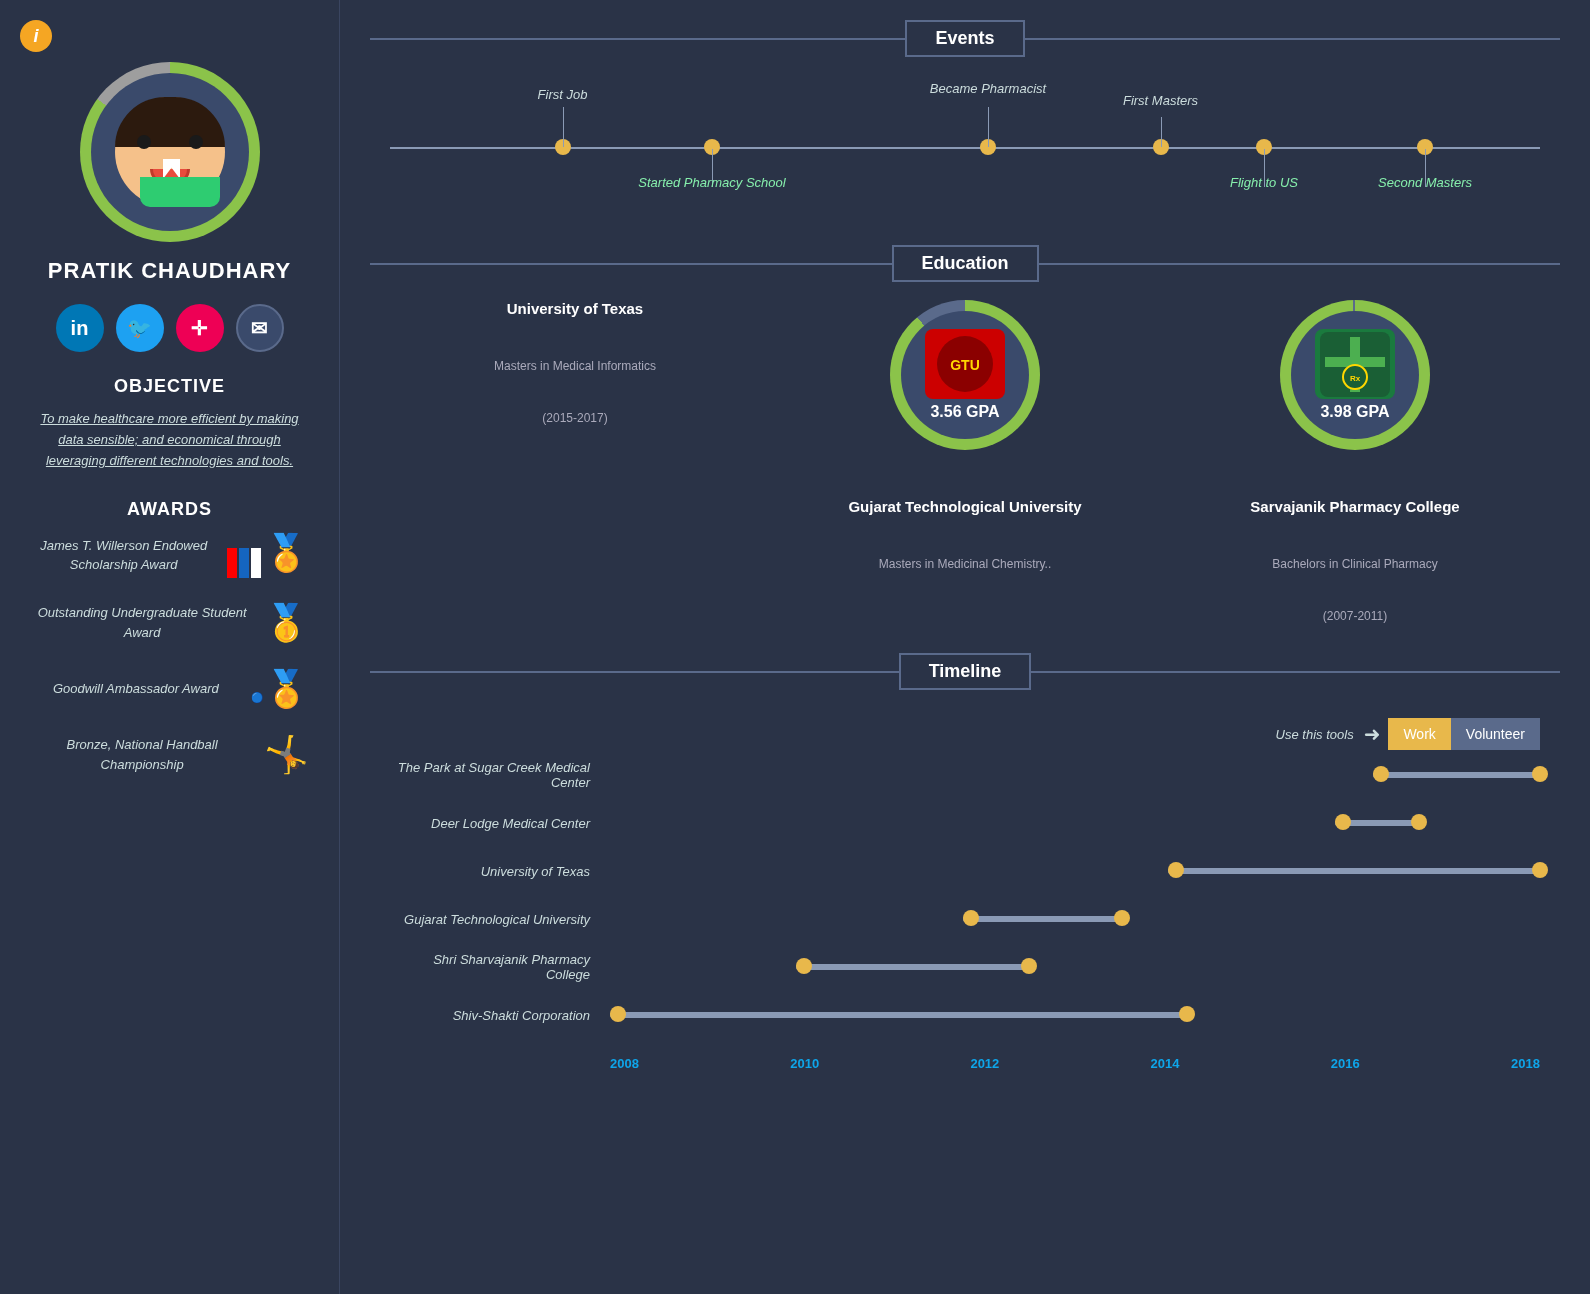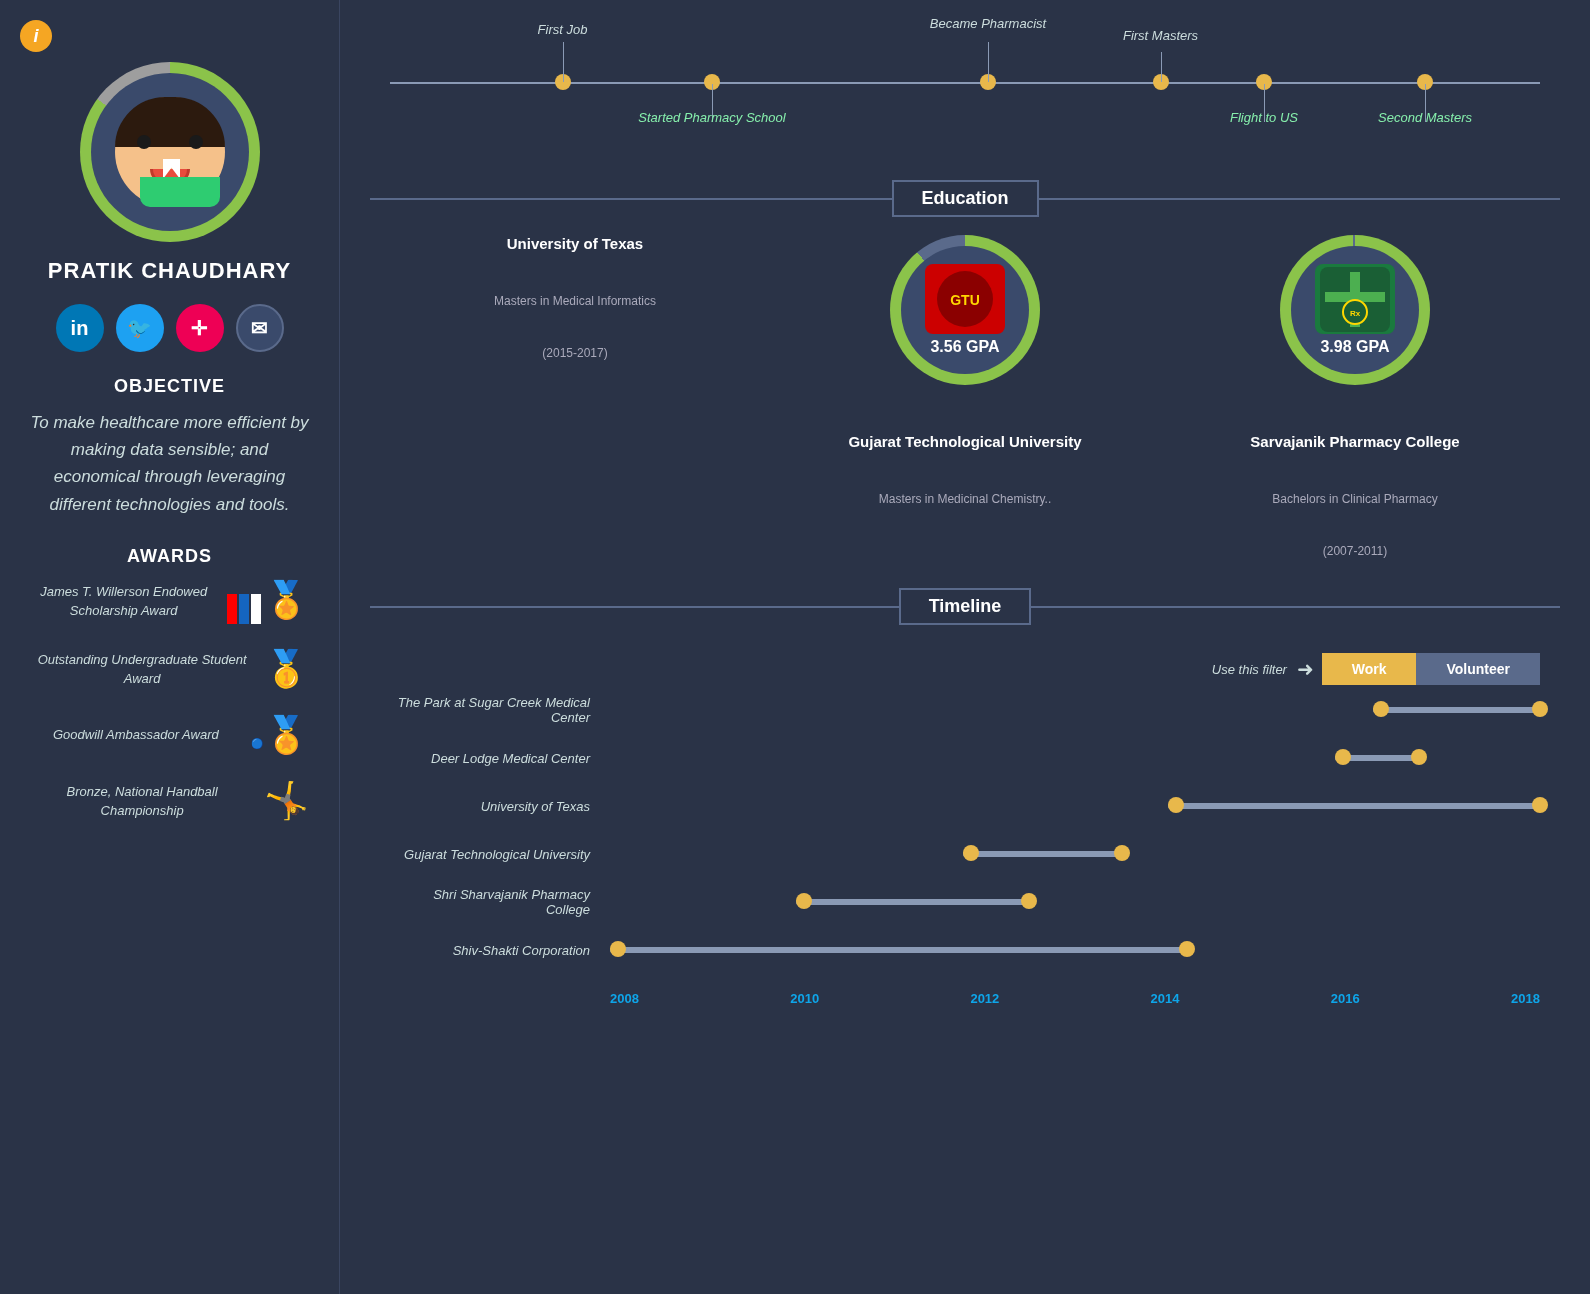--- a/index.html
+++ b/index.html
@@ -160,26 +160,27 @@
     .email { background: #3a4a6b; color: #fff; border: 2px solid #5a6a8b; }
     .section-heading {
       font-size: 18px;
       font-weight: 900;
       text-align: center;
       margin-bottom: 12px;
       letter-spacing: 1px;
     }
     .objective-text {
       font-style: italic;
-      font-size: 17px;
+      font-size: 13px;
       text-align: center;
       line-height: 1.6;
       color: #cdd;
       margin-bottom: 28px;
       padding: 0 10px;
+      text-decoration: underline;
     }
     .awards-section { width: 100%; }
     .award-item {
       display: flex;
       align-items: center;
       justify-content: space-between;
       margin-bottom: 24px;
       padding: 0 10px;
     }
     .award-text {
@@ -337,23 +338,23 @@
       font-size: 13px;
       color: #cdd;
       margin-right: 10px;
     }
     .filter-arrow {
       font-size: 20px;
       color: #cdd;
       margin-right: 8px;
     }
     .filter-btn {
-      padding: 8px 30px;
+      padding: 8px 15px;
       font-size: 14px;
-      font-weight: bold;
+      font-weight: normal;
       cursor: pointer;
       border: none;
     }
     .filter-work { background: #e8b84b; color: #fff; }
     .filter-volunteer { background: #5a6a8b; color: #fff; }
     .gantt-chart {
       position: relative;
     }
     .gantt-row {
       display: flex;
@@ -526,20 +527,25 @@
       <div class="award-item">
         <div class="award-text">Bronze, National Handball Championship</div>
         <div class="award-medal" style="font-size:36px;">🤸</div>
       </div>
     </div>
   </div>
 
   <div class="content">
 
     <div class="events-section">
+      <div class="section-header">
+        <div class="section-header-line"></div>
+        <div class="section-header-box">Events</div>
+        <div class="section-header-line"></div>
+      </div>
 
       <div class="timeline-events">
         <div class="timeline-line"></div>
 
         <div class="event-point" style="left:15%;"></div>
         <div style="position:absolute; width:1px; height:40px; background:#8a9ab5; left:15%; top:32px;"></div>
         <div class="event-label-top" style="left:15%; top:12px;">First Job</div>
 
         <div class="event-point" style="left:28%;"></div>
         <div style="position:absolute; width:1px; height:38px; background:#8a9ab5; left:28%; top:74px;"></div>
@@ -618,21 +624,21 @@
 
     <div class="timeline-section">
       <div class="section-header">
         <div class="section-header-line"></div>
         <div class="section-header-box">Timeline</div>
         <div class="section-header-line"></div>
       </div>
 
       <div class="timeline-chart">
         <div class="timeline-filter">
-          <span class="filter-label">Use this filter</span>
+          <span class="filter-label">Use this tools</span>
           <span class="filter-arrow">➜</span>
           <button class="filter-btn filter-work">Work</button>
           <button class="filter-btn filter-volunteer">Volunteer</button>
         </div>
 
         <div class="gantt-chart">
 
           <div class="gantt-row">
             <div class="gantt-label">The Park at Sugar Creek Medical Center</div>
             <div class="gantt-track">

